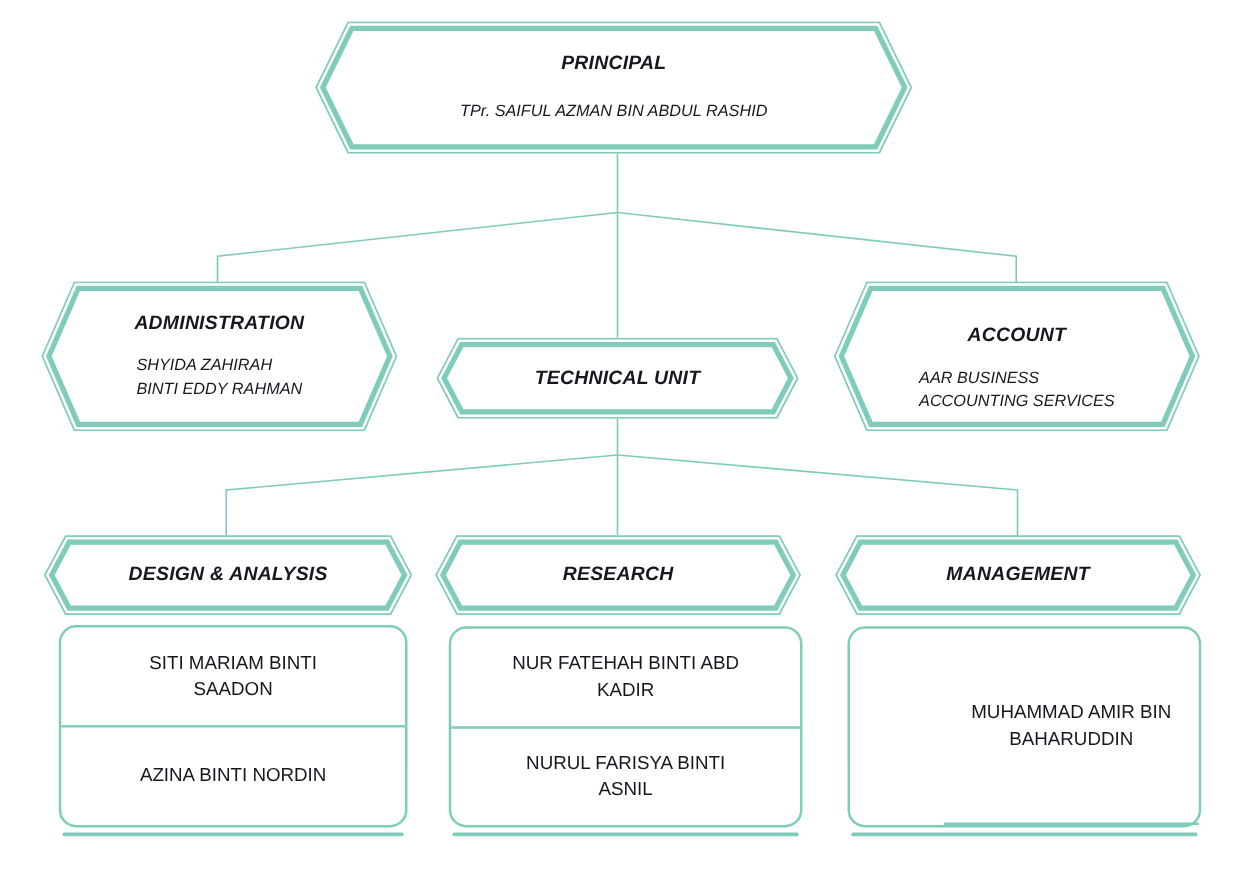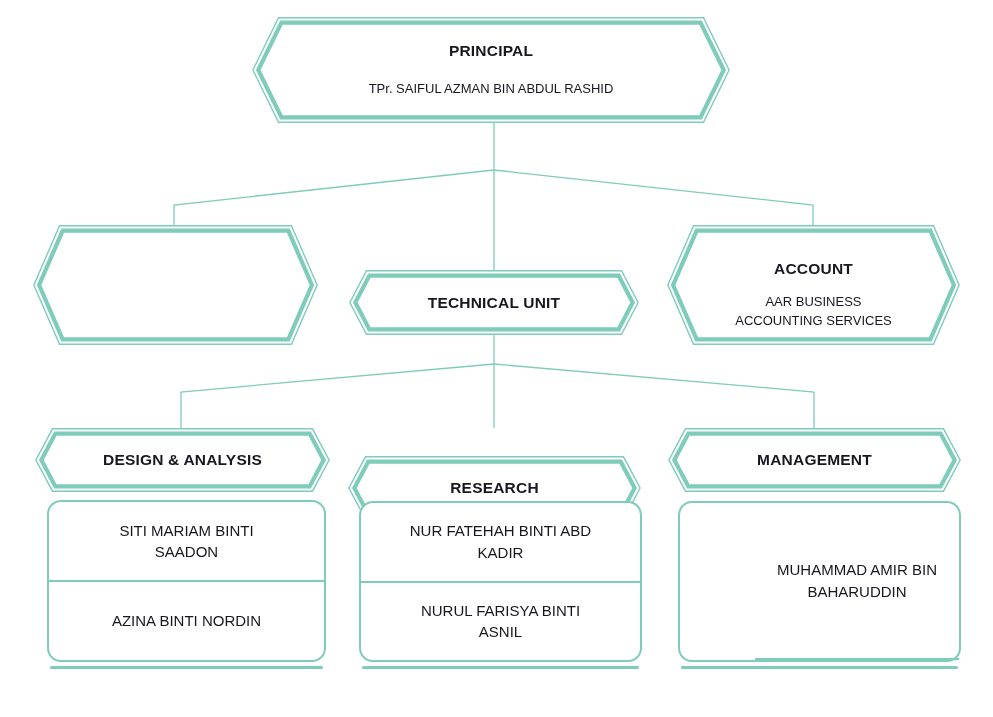--- a/index.html
+++ b/index.html
@@ -8,33 +8,33 @@
     font-family:"Liberation Sans", sans-serif; color:var(--text,#17171f);
     overflow:hidden;
   }
   .connectors { position:absolute; left:0; top:0; width:993px; height:717px; }
   .connectors path { fill:none; stroke:var(--accent,#7fccba); stroke-width:1.3px; }
 
   .hexbox { position:absolute; }
   .hex-frame { position:absolute; left:0; top:0; }
   .hex-content {
     position:absolute; inset:6px 14px; display:flex; flex-direction:column;
-    align-items:center; justify-content:center; text-align:center; gap:9px;
+    align-items:center; justify-content:center; gap:9px;font-style:italic;
   }
   .pos-principal .hex-content { gap:20px; }
   .pos-administration .hex-content, .pos-account .hex-content { gap:15px; }
   .hex-title { font-weight:700; font-size:15.5px; letter-spacing:.2px; }
   .hex-name { font-size:13px; line-height:1.42; white-space:pre-line; }
 
   .pos-principal      { left:252px; top:17px;  width:478px; height:106px; }
   .pos-administration { left:33px;  top:225px; width:285px; height:120px; }
   .pos-technical      { left:349px; top:270px; width:290px; height:65px;  }
   .pos-account        { left:667px; top:225px; width:293px; height:140px; }
   .pos-design         { left:35px;  top:428px; width:295px; height:64px;  }
-  .pos-research       { left:348px; top:428px; width:293px; height:64px;margin-top:28px;  }
+  .pos-research       { left:348px; top:428px; width:293px; height:64px;  }
   .pos-management     { left:668px; top:428px; width:293px; height:64px;  }
 
   .panel {
     position:absolute; background:#ffffff; border:2px solid var(--accent,#7fccba);
     border-radius:14px; display:flex; flex-direction:column;
   }
   .panel::after {
     content:""; position:absolute; left:1px; right:1px; bottom:-9px; height:3px;
     background:var(--accent,#7fccba); border-radius:2px;
   }
@@ -71,20 +71,25 @@
       <div class="hex-title">PRINCIPAL</div>
       <div class="hex-name">TPr. SAIFUL AZMAN BIN ABDUL RASHID</div>
     </div>
   </div>
 
   <div class="hexbox pos-administration">
       <svg width="285" height="120" class="hex-frame">
         <polygon points="26.52521507862783,0.8 258.4747849213722,0.8 284.1281182547055,60 258.4747849213722,119.2 26.52521507862783,119.2 0.8718817452944968,60" fill="#ffffff" stroke="#7fccba" stroke-width="1.4"></polygon>
         <polygon points="29.67650555039481,5.6 255.3234944496052,5.6 278.89682778293854,60 255.3234944496052,114.4 29.67650555039481,114.4 6.103172217061477,60" fill="none" stroke="#7fccba" stroke-width="4.2"></polygon>
       </svg>
+    <div class="hex-content">
+      <div class="hex-title">ADMINISTRATION</div>
+      <div class="hex-name">SHYIDA ZAHIRAH
+BINTI EDDY RAHMAN</div>
+    </div>
   </div>
 
   <div class="hexbox pos-technical">
       <svg width="290" height="65" class="hex-frame">
         <polygon points="17.484372919881515,0.8 272.51562708011846,0.8 289.0971655416569,32.5 272.51562708011846,64.2 17.484372919881515,64.2 0.9028344583430551,32.5" fill="#ffffff" stroke="#7fccba" stroke-width="1.4"></polygon>
         <polygon points="20.390610439170615,5.6 269.6093895608294,5.6 283.6801587915986,32.5 269.6093895608294,59.4 20.390610439170615,59.4 6.319841208401386,32.5" fill="none" stroke="#7fccba" stroke-width="4.2"></polygon>
       </svg>
     <div class="hex-content">
       <div class="hex-title">TECHNICAL UNIT</div>
     </div>

